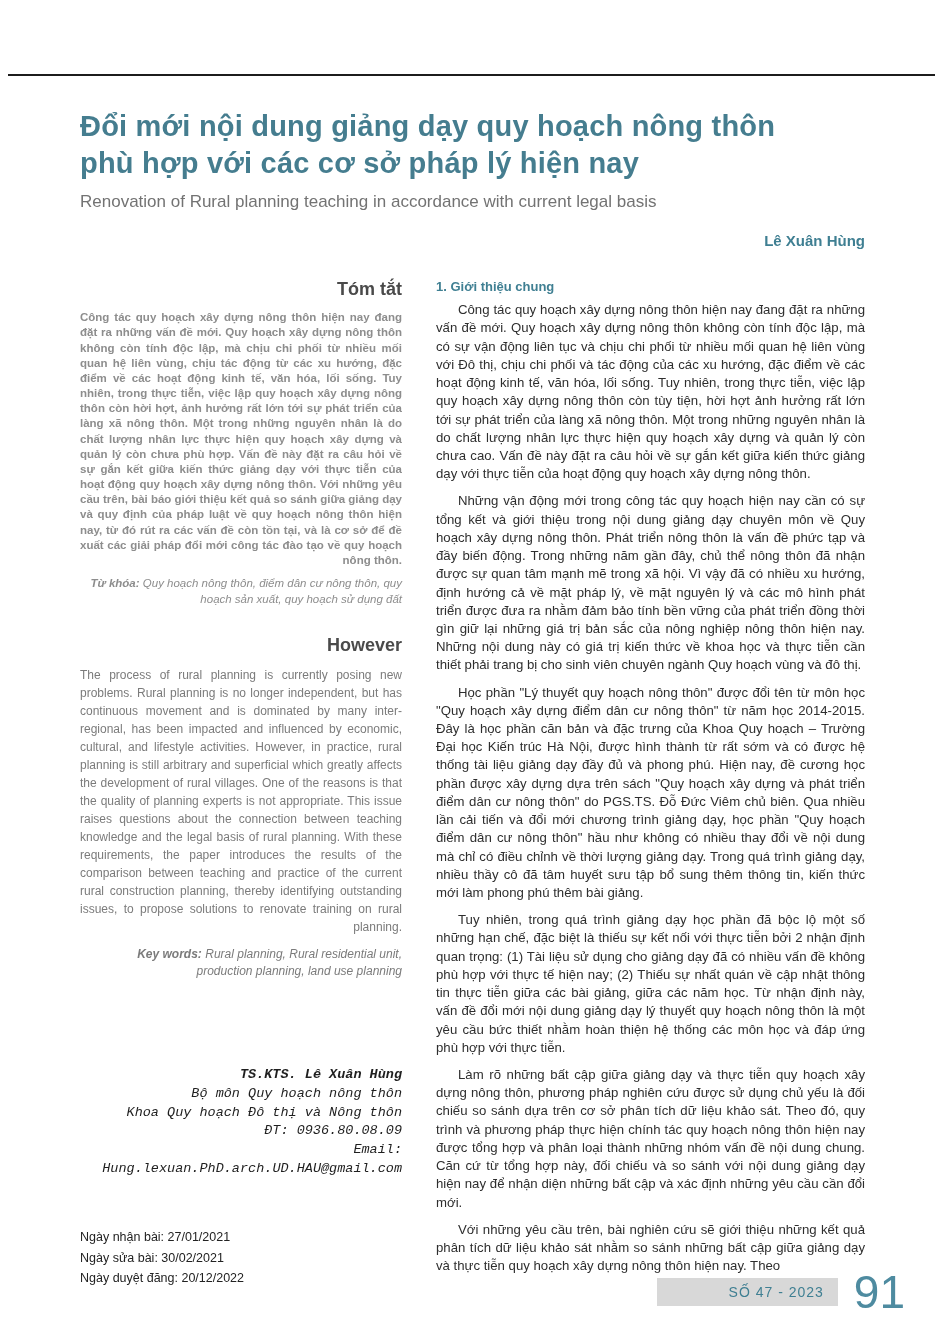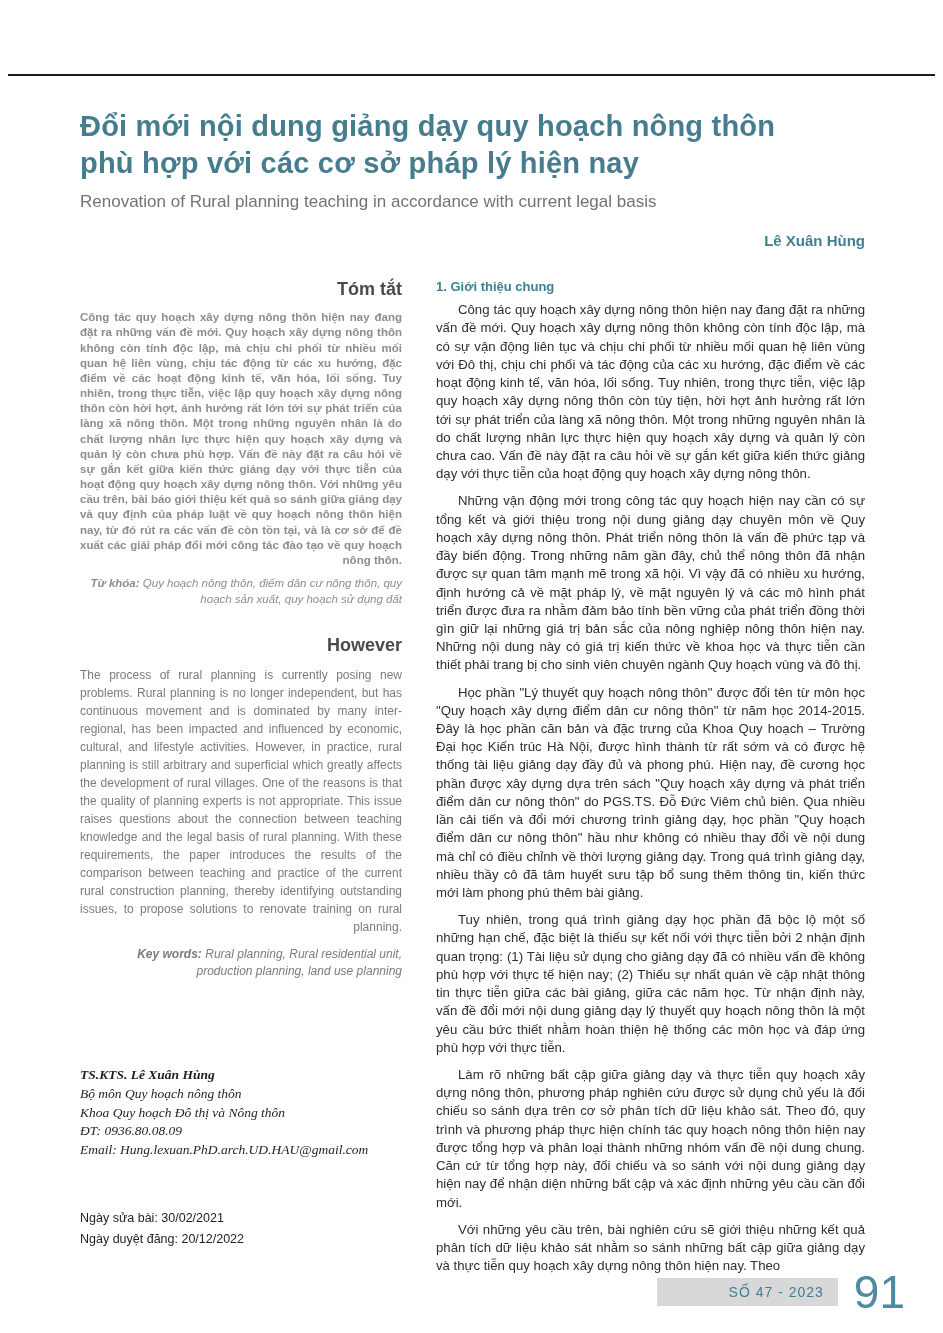--- a/index.html
+++ b/index.html
@@ -52,22 +52,22 @@
   .en-abstract{
     font-size:12px; color:#7b7b7b;
     line-height:1.5; text-align:justify; text-align-last:right;
   }
   .keywords-en{
     margin-top:10px; font-size:12px; font-style:italic; color:#7b7b7b;
     line-height:1.4; text-align:right;
   }
   .author-block{
     margin-top:86px;
-    font-family:Liberation Serif, serif; font-style:italic;
-    font-size:13.5px; color:#1f1f1f; line-height:1.4;
+    font-family:Liberation Mono, monospace; font-style:italic;
+    font-size:13.5px; color:#1f1f1f; line-height:1.4;text-align:right;
   }
   .author-block .name{ font-weight:bold; }
   .dates{
     margin-top:48px; font-size:12.5px; color:#222; line-height:1.65;
   }
 
   .section-heading{
     font-size:13px; font-weight:bold; color:#3f7f92; margin-bottom:7px;
   }
   .right-col p.body-par{
@@ -118,20 +118,21 @@
 
       <div class="author-block">
         <div class="name">TS.KTS. Lê Xuân Hùng</div>
         <div>Bộ môn Quy hoạch nông thôn</div>
         <div>Khoa Quy hoạch Đô thị và Nông thôn</div>
         <div>ĐT: 0936.80.08.09</div>
         <div>Email: Hung.lexuan.PhD.arch.UD.HAU@gmail.com</div>
       </div>
 
       <div class="dates">
+        <div>Ngày nhận bài: 27/01/2021</div>
         <div>Ngày sửa bài: 30/02/2021</div>
         <div>Ngày duyệt đăng: 20/12/2022</div>
       </div>
     </aside>
 
     <main class="right-col">
       <h3 class="section-heading">1. Giới thiệu chung</h3>
       <p class="body-par">Công tác quy hoạch xây dựng nông thôn hiện nay đang đặt ra những vấn đề mới. Quy hoạch xây dựng nông thôn không còn tính độc lập, mà có sự vận động liên tục và chịu chi phối từ nhiều mối quan hệ liên vùng với Đô thị, chịu chi phối và tác động của các xu hướng, đặc điểm về các hoạt động kinh tế, văn hóa, lối sống. Tuy nhiên, trong thực tiễn, việc lập quy hoạch xây dựng nông thôn còn tùy tiện, hời hợt ảnh hưởng rất lớn tới sự phát triển của làng xã nông thôn. Một trong những nguyên nhân là do chất lượng nhân lực thực hiện quy hoạch xây dựng và quản lý còn chưa cao. Vấn đề này đặt ra câu hỏi về sự gắn kết giữa kiến thức giảng dạy với thực tiễn của hoạt động quy hoạch xây dựng nông thôn.</p>
       <p class="body-par">Những vận động mới trong công tác quy hoạch hiện nay cần có sự tổng kết và giới thiệu trong nội dung giảng dạy chuyên môn về Quy hoạch xây dựng nông thôn. Phát triển nông thôn là vấn đề phức tạp và đầy biến động. Trong những năm gần đây, chủ thể nông thôn đã nhận được sự quan tâm mạnh mẽ trong xã hội. Vì vậy đã có nhiều xu hướng, định hướng cả về mặt pháp lý, về mặt nguyên lý và các mô hình phát triển được đưa ra nhằm đảm bảo tính bền vững của phát triển đồng thời gìn giữ lại những giá trị bản sắc của nông nghiệp nông thôn hiện nay. Những nội dung này có giá trị kiến thức về khoa học và thực tiễn cần thiết phải trang bị cho sinh viên chuyên ngành Quy hoạch vùng và đô thị.</p>
       <p class="body-par">Học phần "Lý thuyết quy hoạch nông thôn" được đổi tên từ môn học "Quy hoạch xây dựng điểm dân cư nông thôn" từ năm học 2014-2015. Đây là học phần căn bản và đặc trưng của Khoa Quy hoạch – Trường Đại học Kiến trúc Hà Nội, được hình thành từ rất sớm và có được hệ thống tài liệu giảng dạy đầy đủ và phong phú. Hiện nay, đề cương học phần được xây dựng dựa trên sách "Quy hoạch xây dựng và phát triển điểm dân cư nông thôn" do PGS.TS. Đỗ Đức Viêm chủ biên. Qua nhiều lần cải tiến và đổi mới chương trình giảng dạy, học phần "Quy hoạch điểm dân cư nông thôn" hầu như không có nhiều thay đổi về nội dung mà chỉ có điều chỉnh về thời lượng giảng dạy. Trong quá trình giảng dạy, nhiều thầy cô đã tâm huyết sưu tập bổ sung thêm thông tin, kiến thức mới làm phong phú thêm bài giảng.</p>

